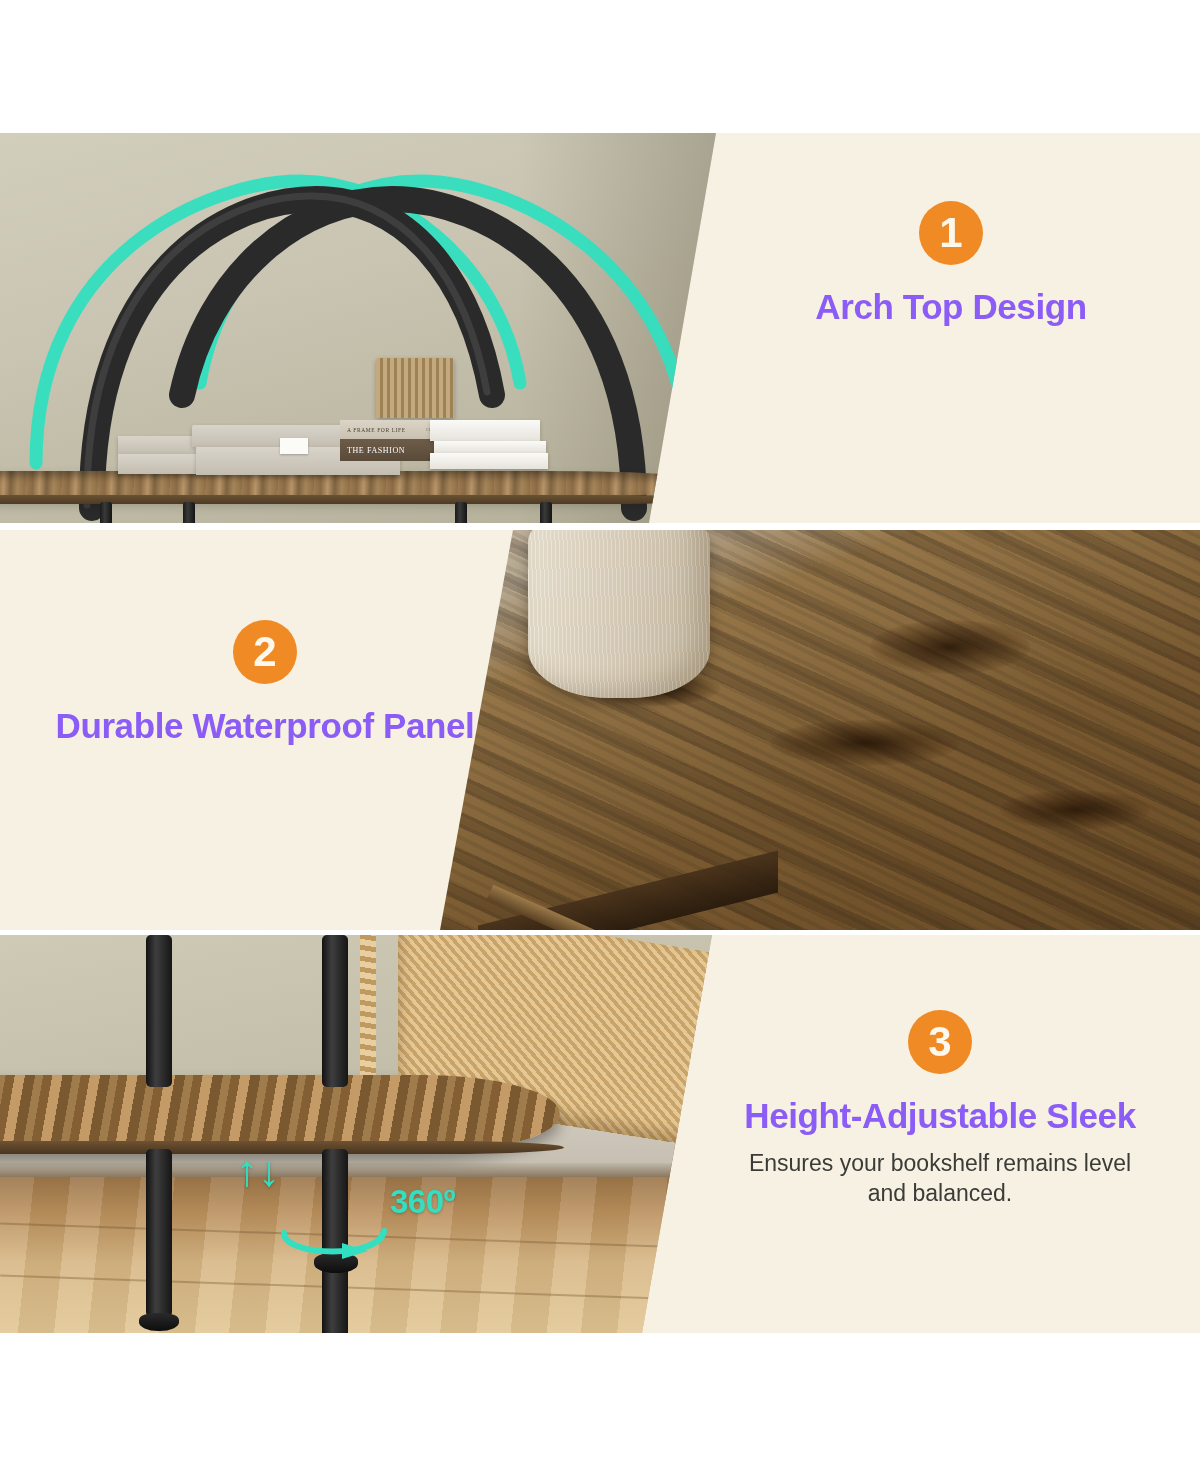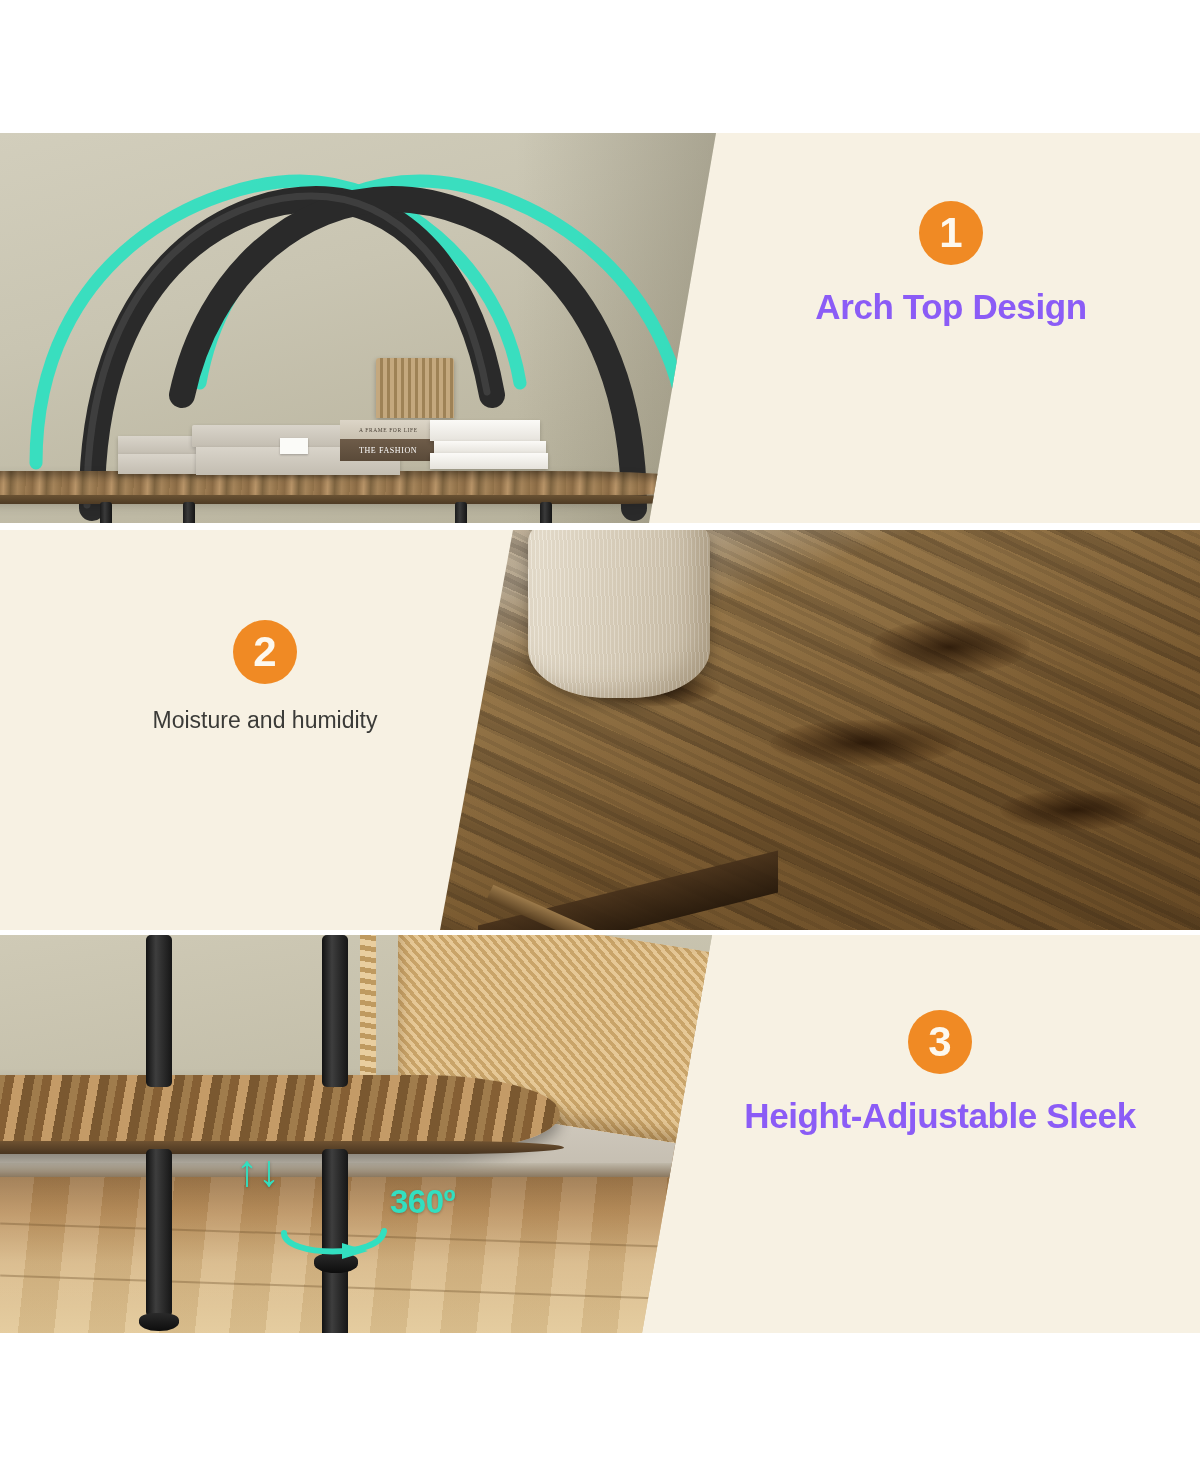--- a/index.html
+++ b/index.html
@@ -37,21 +37,21 @@
   
   #panel1 .archwrap { position:absolute; left:0; top:0; width:716px; height:390px; }
 
   
   #panel1 .obj { position:absolute; }
   .box-grey  { background:linear-gradient(180deg,#D9D4CA,#C3BDB1); box-shadow:0 2px 4px rgba(0,0,0,.22); }
   .box-white { background:linear-gradient(180deg,#FBFAF7,#E6E3DC); box-shadow:0 2px 4px rgba(0,0,0,.2); }
   .book-tan  { background:linear-gradient(180deg,#DCD5C7,#C9C1B0); }
   .book-brown{ background:linear-gradient(180deg,#6E5C49,#5A4A39); }
   .spine { font-family:"Liberation Serif", serif; color:#fff; letter-spacing:.6px;
-           white-space:nowrap;margin-left:12px; }
+           white-space:nowrap; }
 
   
   .txtcol { position:absolute; color:#1d1d1b; text-align:center; }
   .num { width:64px; height:64px; border-radius:50%; background:#F08A24;
          color:#FDF8EE; font-size:42px; font-weight:bold; line-height:64px;
          text-align:center; margin:0 auto 22px auto; }
   .ttl { font-size:35px; font-weight:bold; letter-spacing:-.4px; color:#8b5cf6;
          line-height:1.12; }
   .sub { font-size:23px; color:#3b3b38; line-height:1.3; margin-top:14px; }
 
@@ -193,21 +193,21 @@
       <div class="knot" style="left:150px; top:140px; width:130px; height:36px;"></div>
       <div class="underdark"></div>
       <div class="edge"></div>
       <div class="vase">
         <div class="vase-tex"></div>
       </div>
     </div>
 
     <div class="txtcol" style="left:10px; top:90px; width:510px;">
       <div class="num">2</div>
-      <div class="sub">Moisture and humidity</div>
+      <div class="ttl">Durable Waterproof Panel</div>
     </div>
   </section>
 
   <section class="panel" id="panel3">
 
     <div class="photo">
       <div class="wall"></div>
       <div class="wall2"></div>
       <div class="baseboard"></div>
       <div class="floor"></div>
@@ -232,16 +232,17 @@
       <div class="t360" style="left:390px; top:248px;">360º</div>
       <svg style="position:absolute; left:276px; top:276px; width:120px; height:56px;" viewBox="0 0 120 56">
         <path d="M8 22 C 8 46, 104 48, 108 20" fill="none" stroke="#32DFC0" stroke-width="6" stroke-linecap="round"></path>
         <path d="M66 32 L 92 40 L 66 48 Z" fill="#32DFC0"></path>
       </svg>
     </div>
 
     <div class="txtcol" style="left:700px; top:75px; width:480px;">
       <div class="num">3</div>
       <div class="ttl">Height-Adjustable Sleek</div>
+      <div class="sub" style="max-width:420px; margin-left:auto; margin-right:auto;">Ensures your bookshelf remains level and balanced.</div>
     </div>
   </section>
 
 </div>
 
 </body></html>

